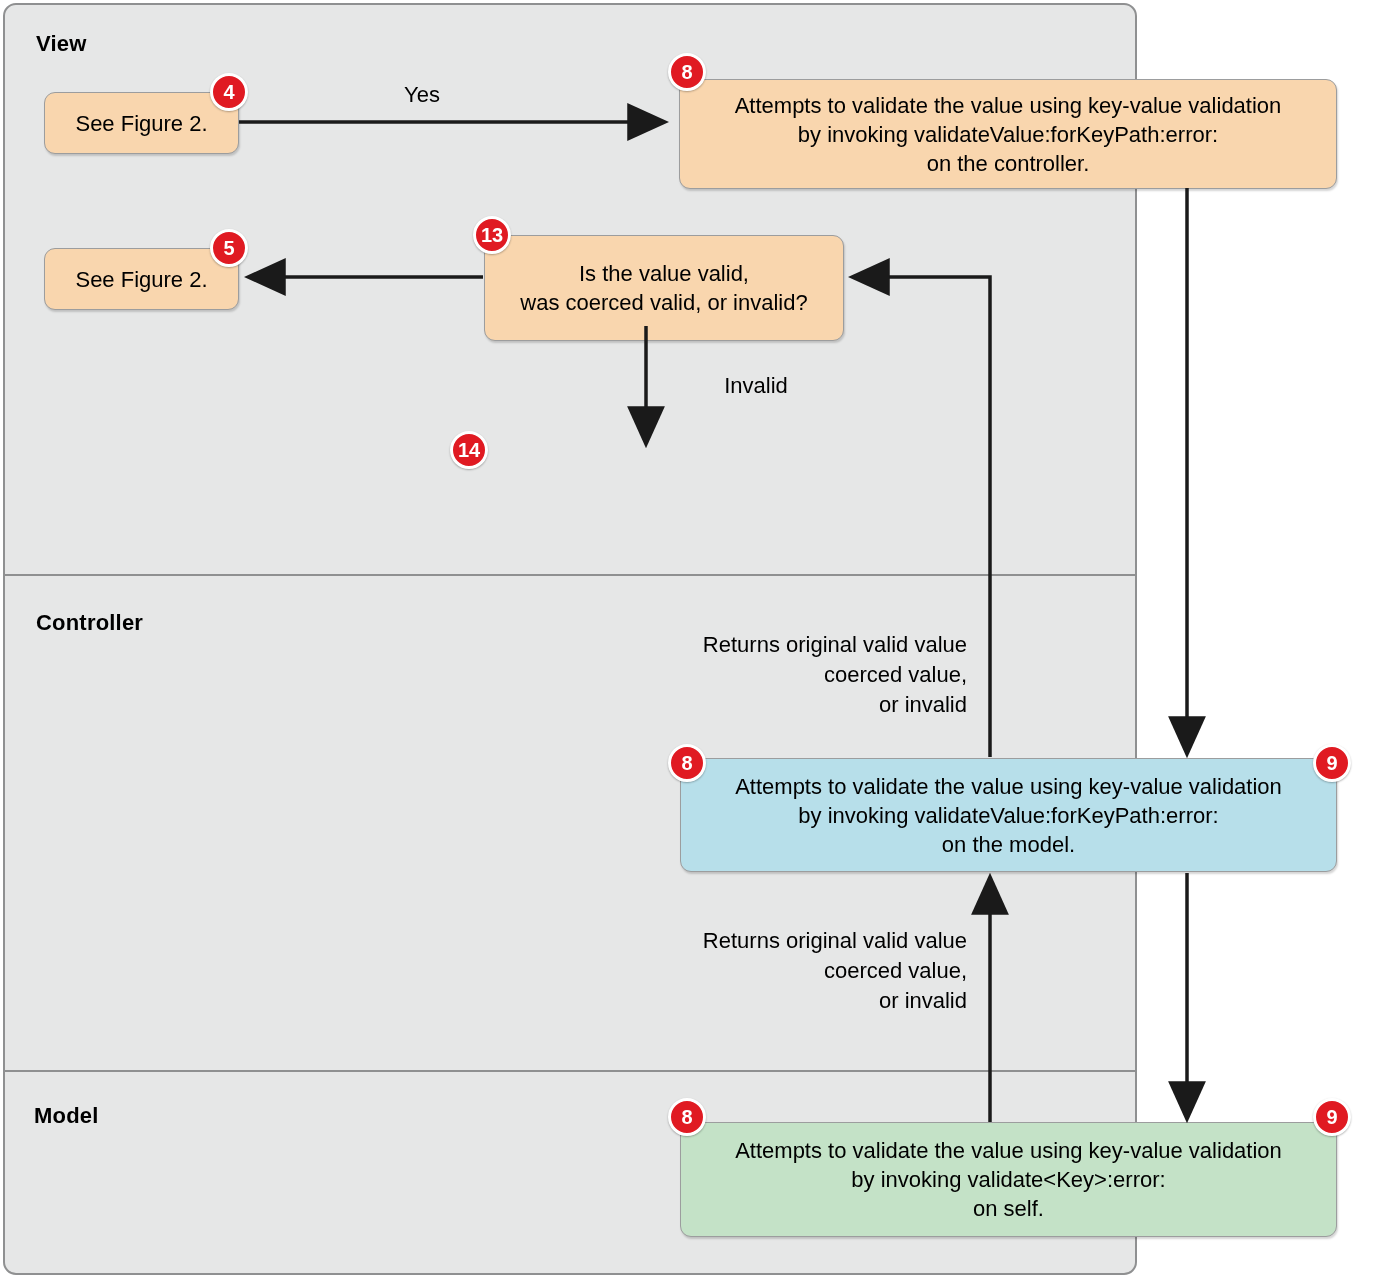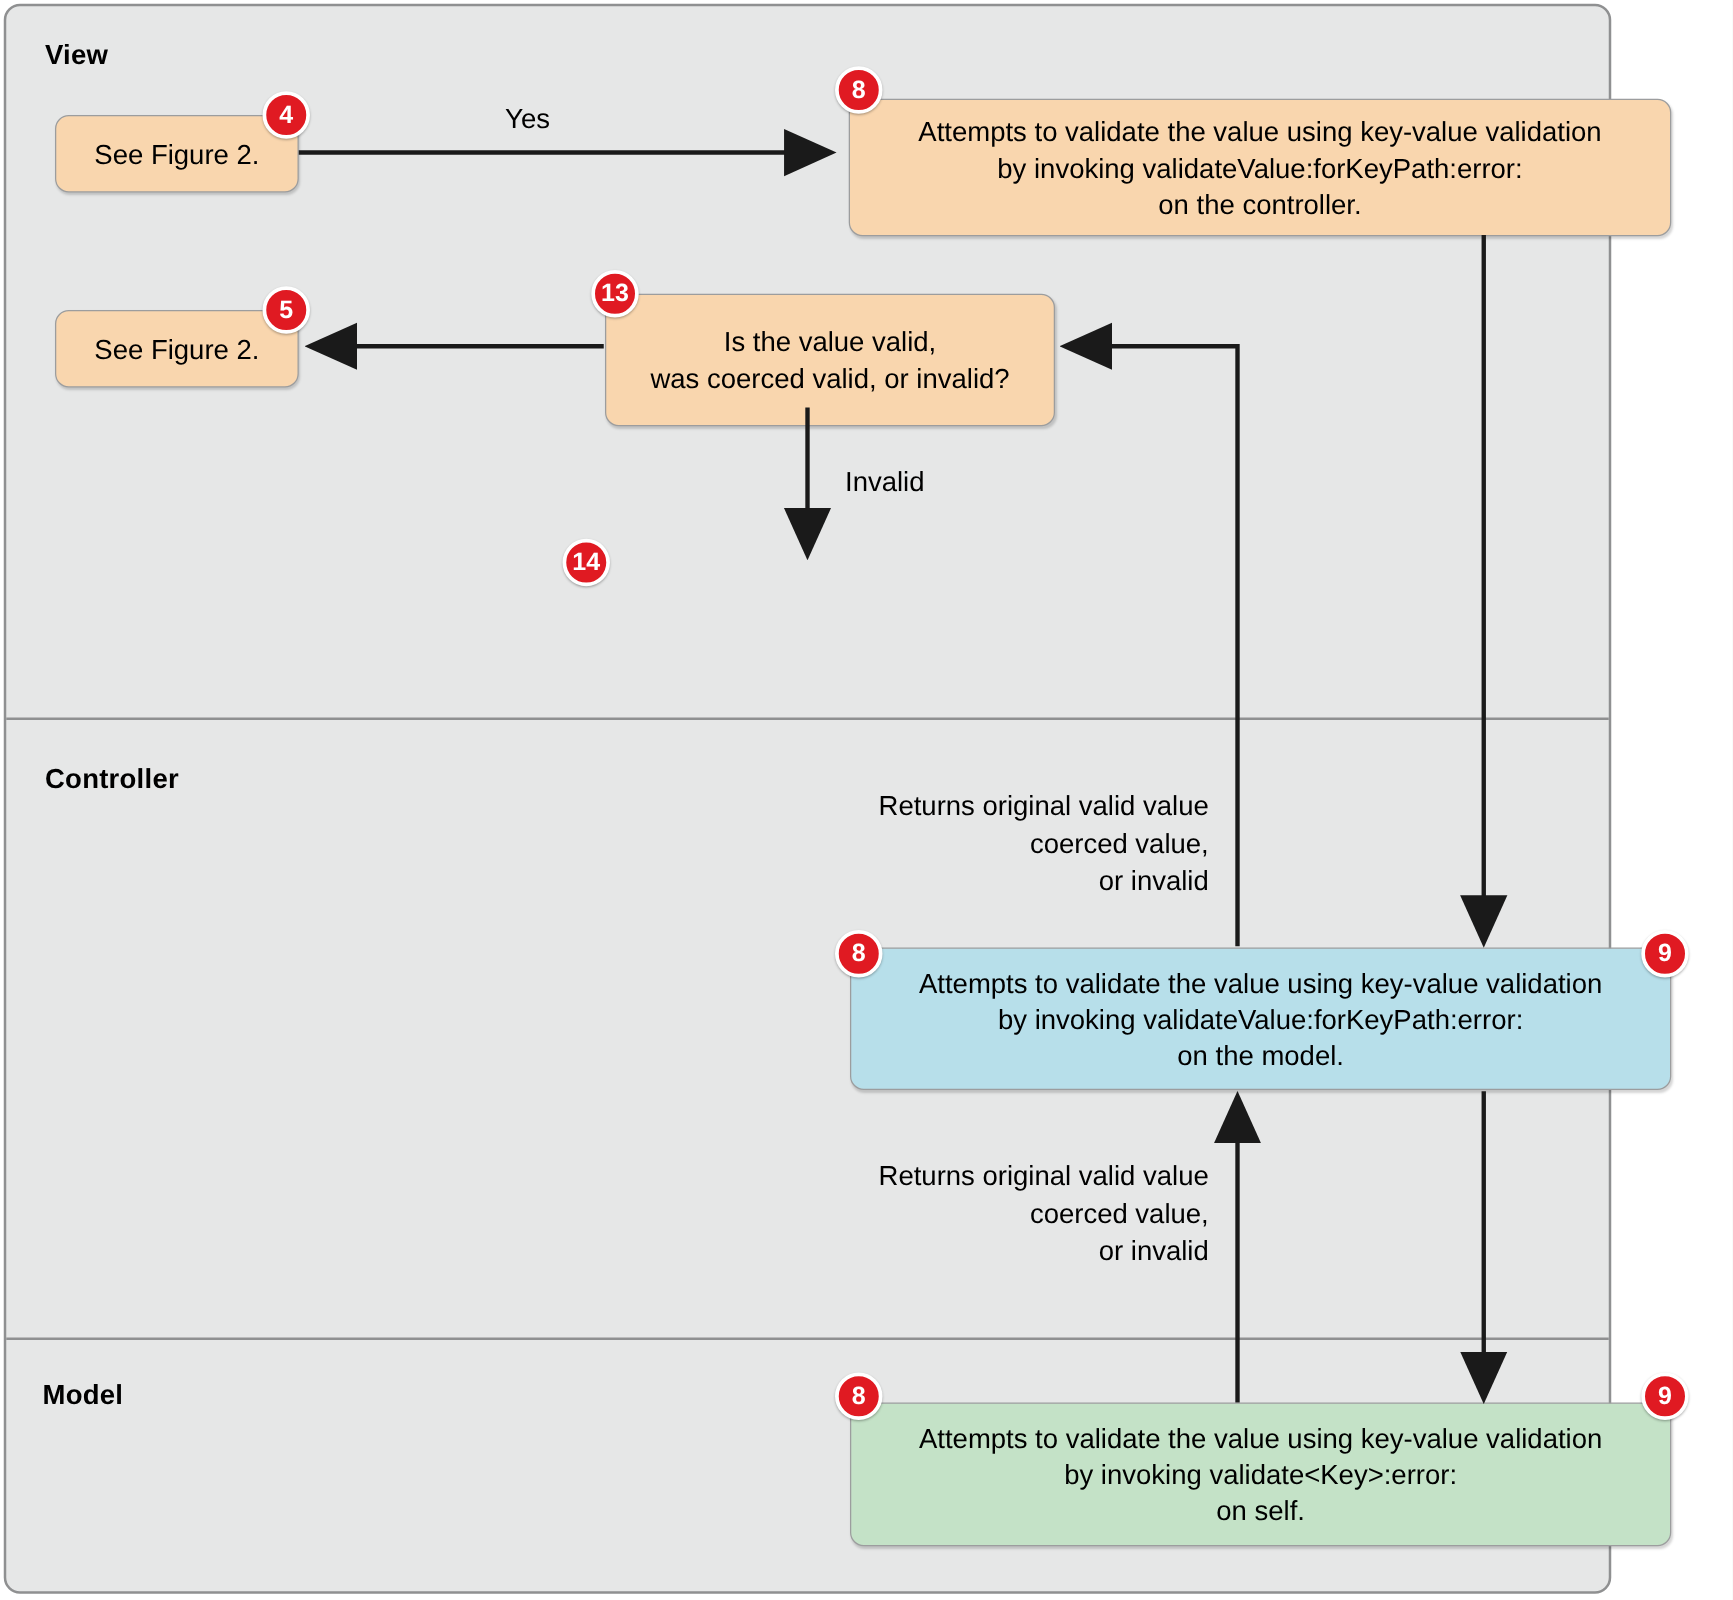--- a/index.html
+++ b/index.html
@@ -15,21 +15,21 @@
     width: 1386px;
     height: 1280px;
     overflow: hidden;
     background: #ffffff;
   }
   
   .lane-container {
     position: absolute;
     left: 3px;
     top: 3px;
-    width: 1286px;
+    width: 1134px;
     height: 1272px;
     background: #e6e7e7;
     border: 2px solid #8f9091;
     border-radius: 13px;
     box-sizing: border-box;
   }
   .lane-divider {
     position: absolute;
     left: 0;
     width: 100%;
@@ -84,23 +84,24 @@
     z-index: 20;
   }
   
   .edge-label {
     position: absolute;
     font-size: 22px;
     line-height: 30px;
     color: #000000;
     white-space: pre-line;
     z-index: 6;
+    text-align: center;
   }
   .edge-label.right-align { text-align: right; }
-  .edge-label.center-align { text-align: center; }
+  .edge-label.center-align { }
 
   svg.edges {
     position: absolute;
     left: 0;
     top: 0;
     width: 1386px;
     height: 1280px;
     overflow: visible;
     pointer-events: none;
     z-index: 4;

